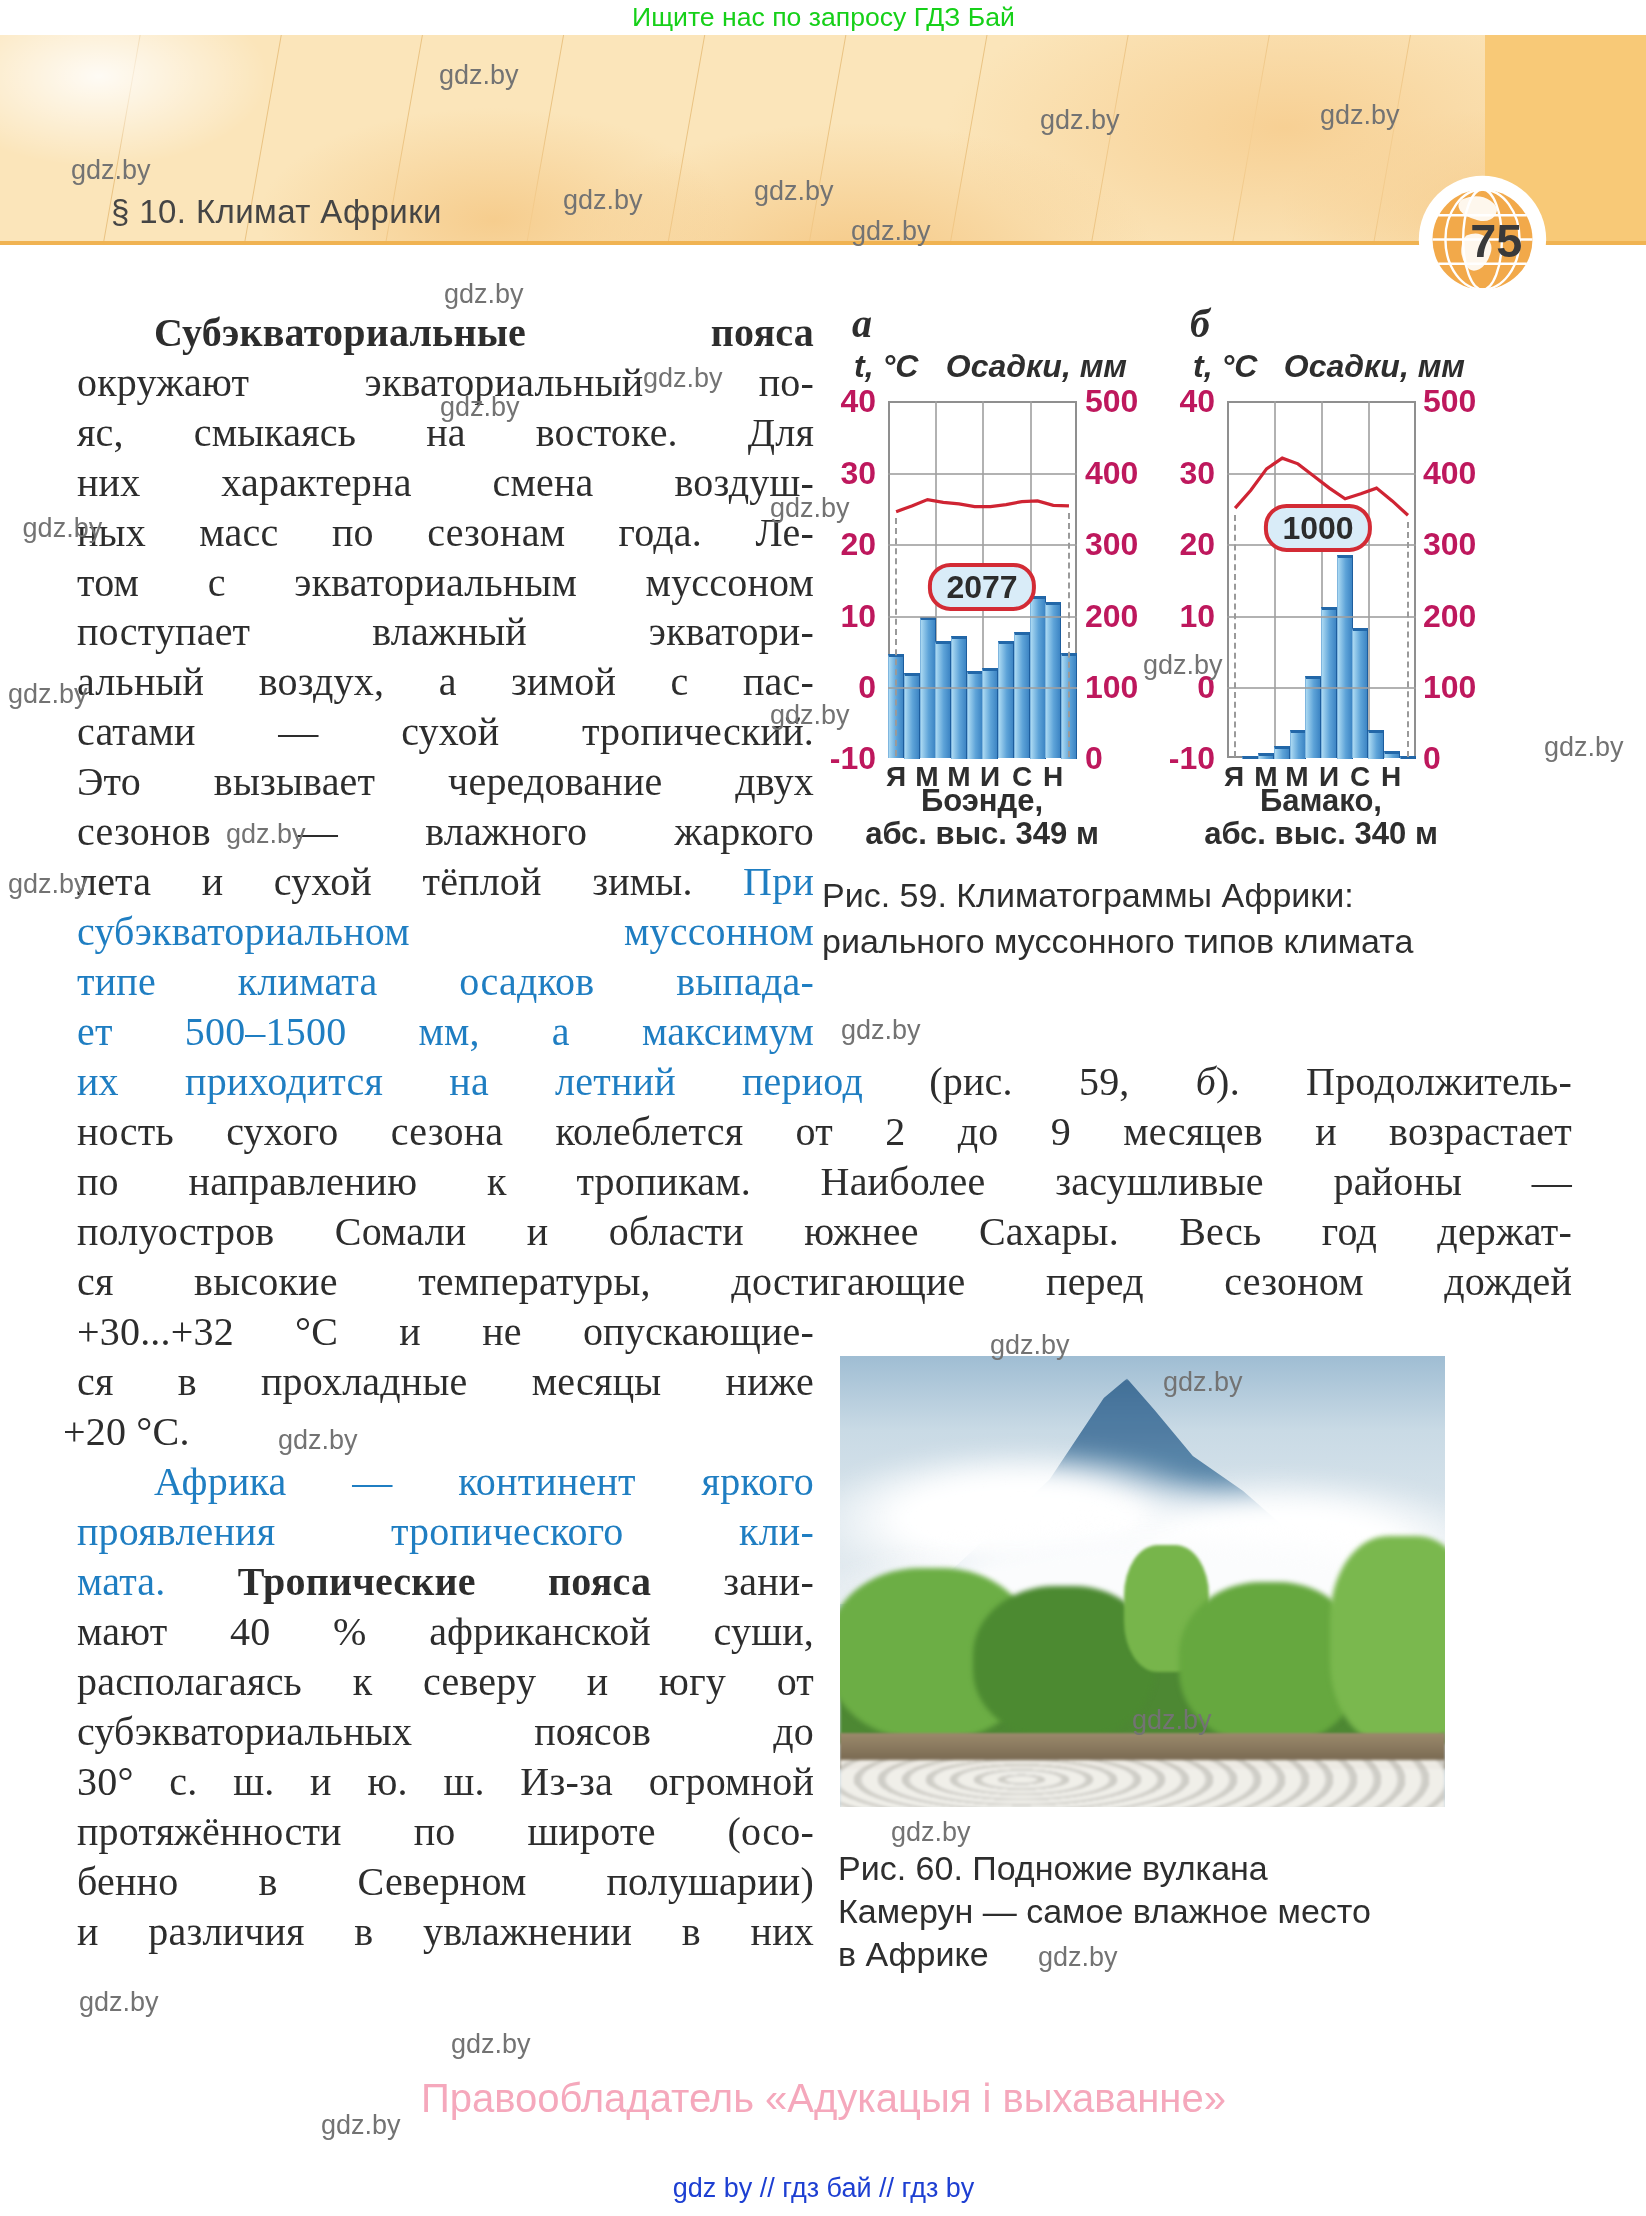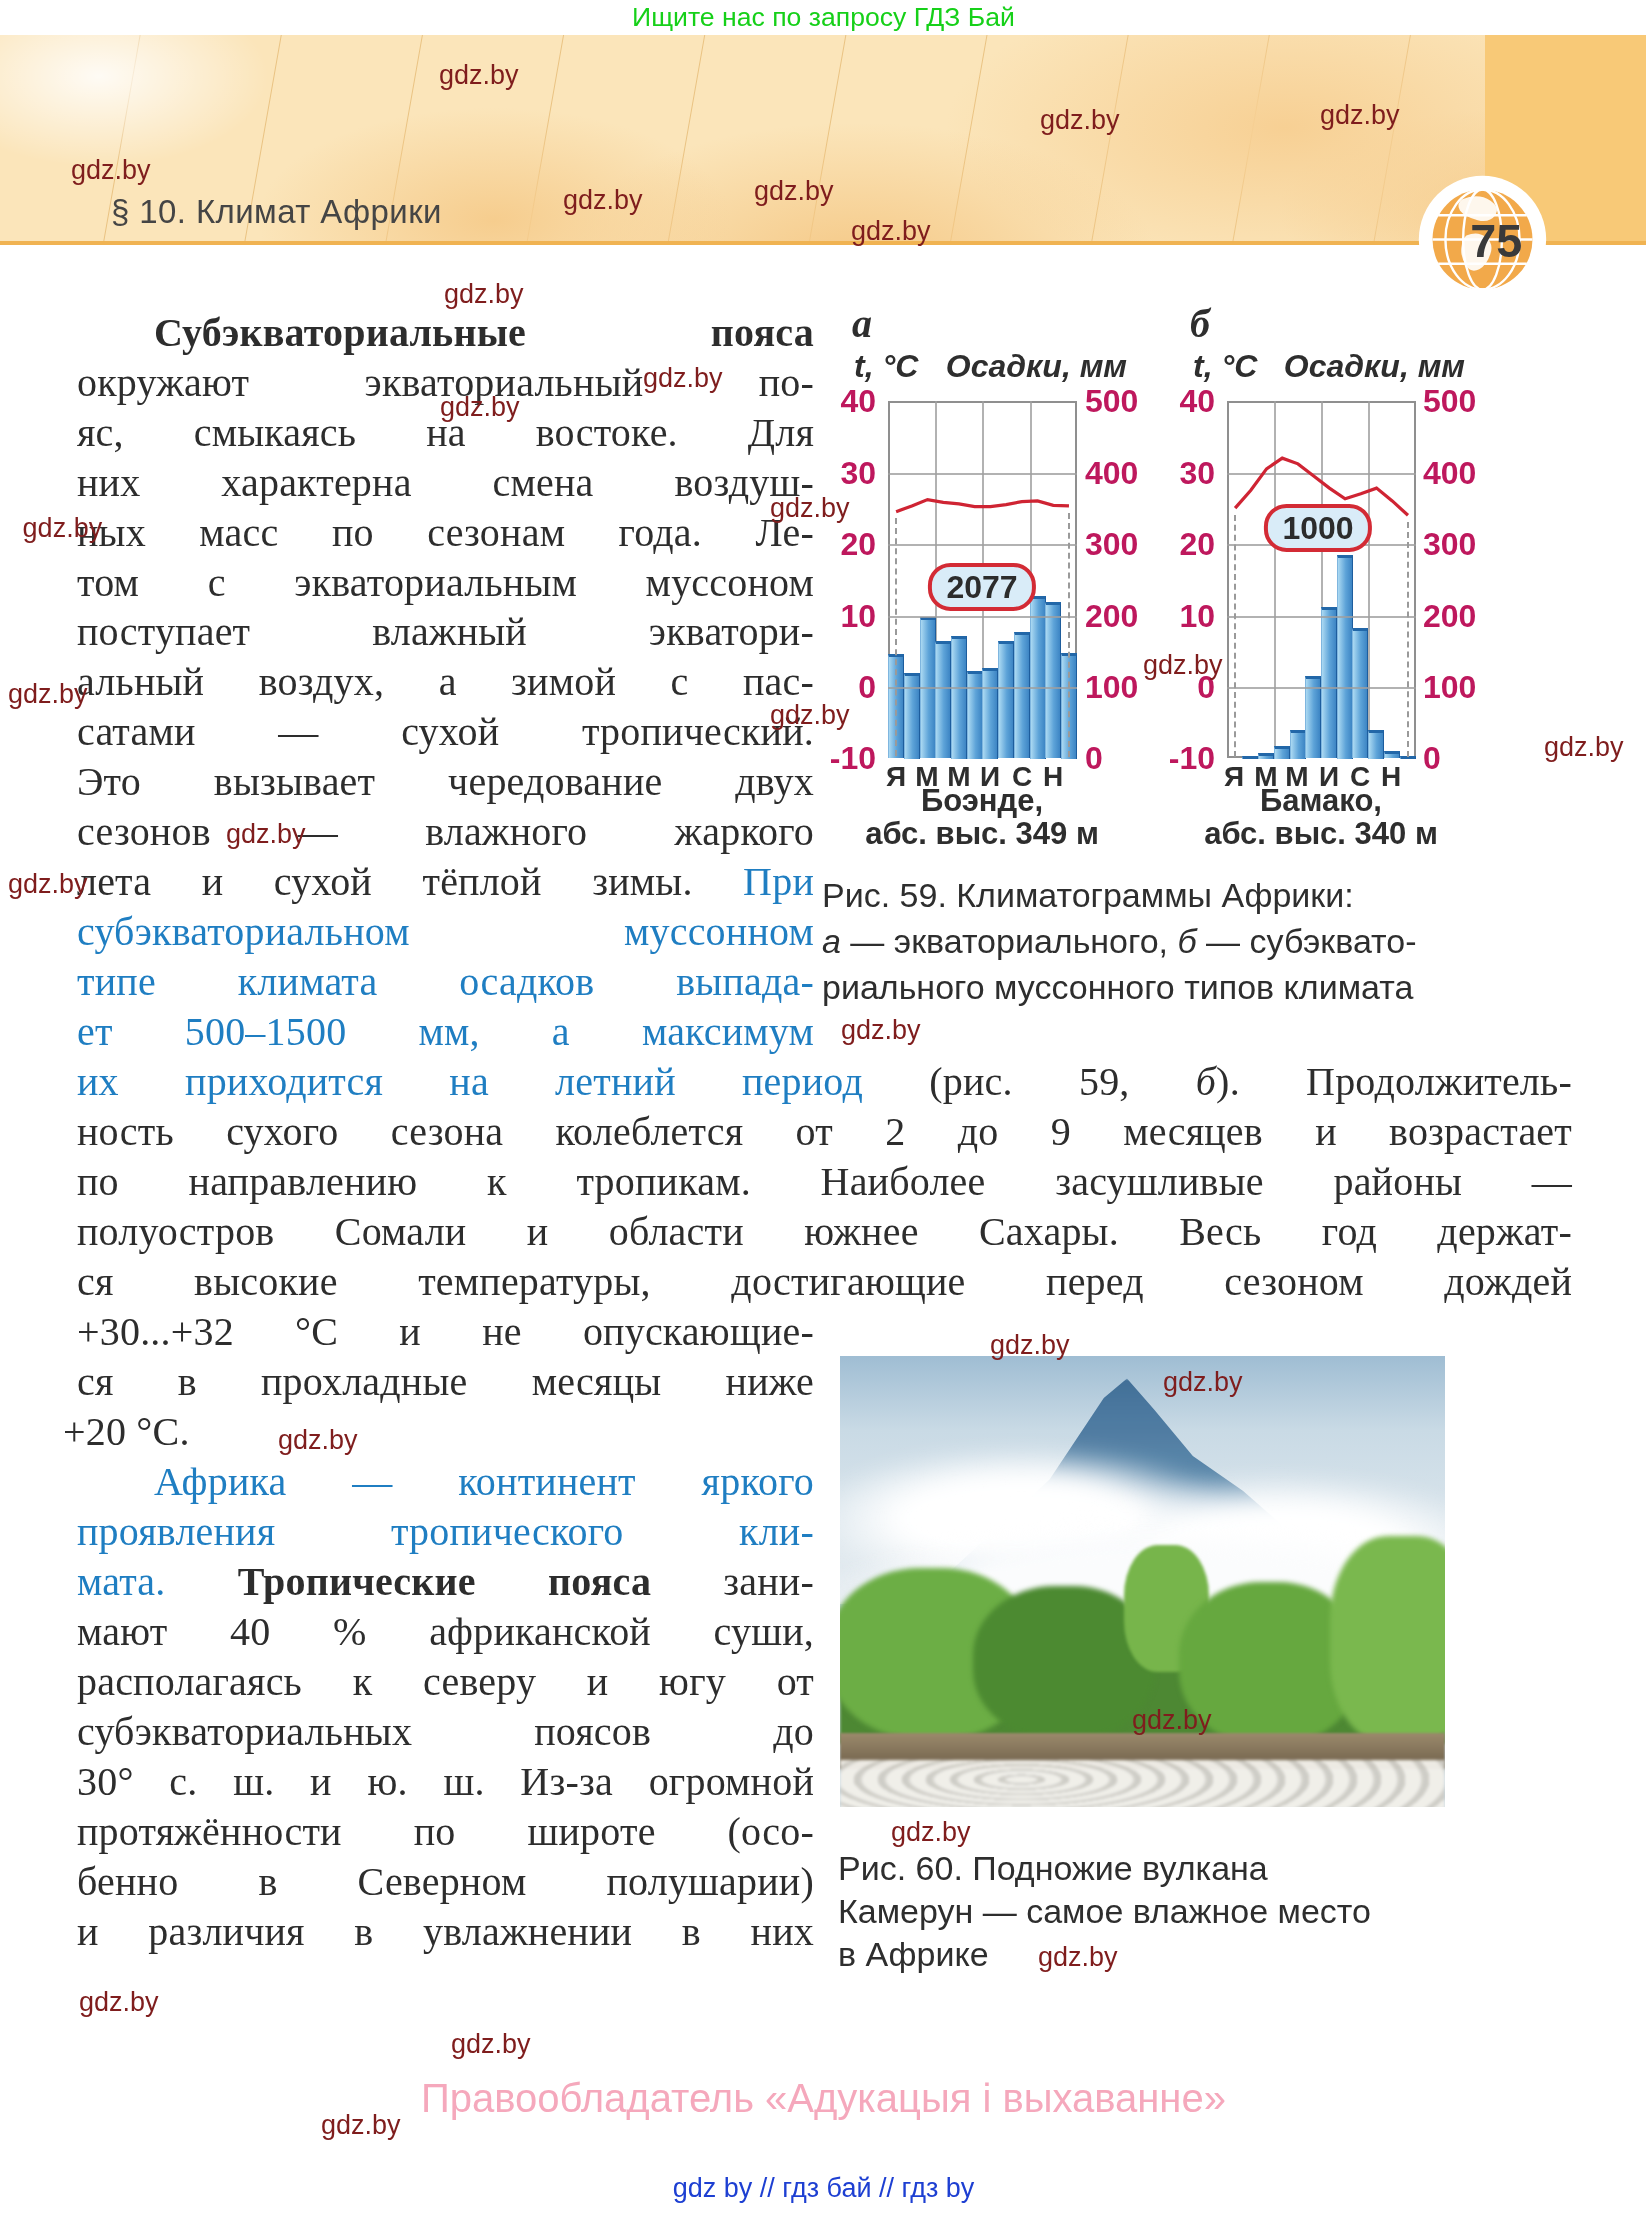--- a/index.html
+++ b/index.html
@@ -23,21 +23,21 @@
       #fbe5ba;
     border-bottom:4px solid #f0b352;}
   #band-right{left:1485px;top:35px;width:161px;height:206px;background:#f8c977;border-bottom:4px solid #f0b352;}
   #section-title{left:111px;top:193px;font-family:"Liberation Sans",sans-serif;
     font-size:33px;color:#454545;font-weight:500;letter-spacing:0.4px;}
 
   
   #badge{left:1418px;top:175px;width:129px;height:129px;}
 
   
-  .wm{position:absolute;font-family:"Liberation Sans",sans-serif;font-size:27px;color:#7f1d1d;white-space:nowrap;text-align:center;}
+  .wm{position:absolute;font-family:"Liberation Sans",sans-serif;font-size:27px;color:#737373;white-space:nowrap;text-align:center;}
 
   
   .bline{position:absolute;height:50px;font-size:40px;line-height:48px;color:#2d2d2d;
     text-align:justify;text-align-last:justify;white-space:nowrap;letter-spacing:0.2px;}
   .bline.nj{text-align:left;text-align-last:left;}
   .seg-blue{color:#1f7ec2;}
   .seg-bold{font-weight:700;}
   .seg-it{font-style:italic;}
 
   
@@ -231,21 +231,20 @@
       <div class="month" style="left: 1273px; top: 761px;">М</div>
       <div class="month" style="left: 1305px; top: 761px;">И</div>
       <div class="month" style="left: 1336px; top: 761px;">С</div>
       <div class="month" style="left: 1367px; top: 761px;">Н</div>
       <div class="station" style="left: 1152px; top: 783px;">Бамако,</div>
       <div class="station" style="left: 1152px; top: 816px;">абс. выс. 340 м</div>
     </div>
 
   <div class="cap" id="cap59">
       <div style="position: relative;"><span>Рис. 59. Климатограммы Африки:</span></div>
-      <div style="position: relative;"><span class="seg-it">а</span><span> — экваториального, </span><span class="seg-it">б</span><span> — субэквато-</span></div>
       <div style="position: relative;"><span>риального муссонного типов климата</span></div>
     </div>
 
   <div class="abs" id="photo">
     <div class="ly" style="left:0;top:0;width:100%;height:55%;background:linear-gradient(180deg,#9fbdd3 0%,#c9dae5 30%,#e8eef2 100%);"></div>
     <div class="ly" style="left:18%;top:5%;width:64%;height:43%;background:linear-gradient(180deg,#3d6b94,#6d9cbd);
                 clip-path:polygon(0% 100%,26% 52%,40% 10%,46% 0%,53% 16%,63% 40%,76% 58%,100% 100%);
                 filter:blur(0.8px);opacity:.95;"></div>
     <div class="ly" style="left:-6%;top:20%;width:72%;height:32%;background:radial-gradient(closest-side,#ffffff 55%,rgba(255,255,255,0));filter:blur(9.7px);"></div>
     <div class="ly" style="left:34%;top:26%;width:76%;height:34%;background:radial-gradient(closest-side,#ffffff 55%,rgba(255,255,255,0));filter:blur(9.7px);"></div>

